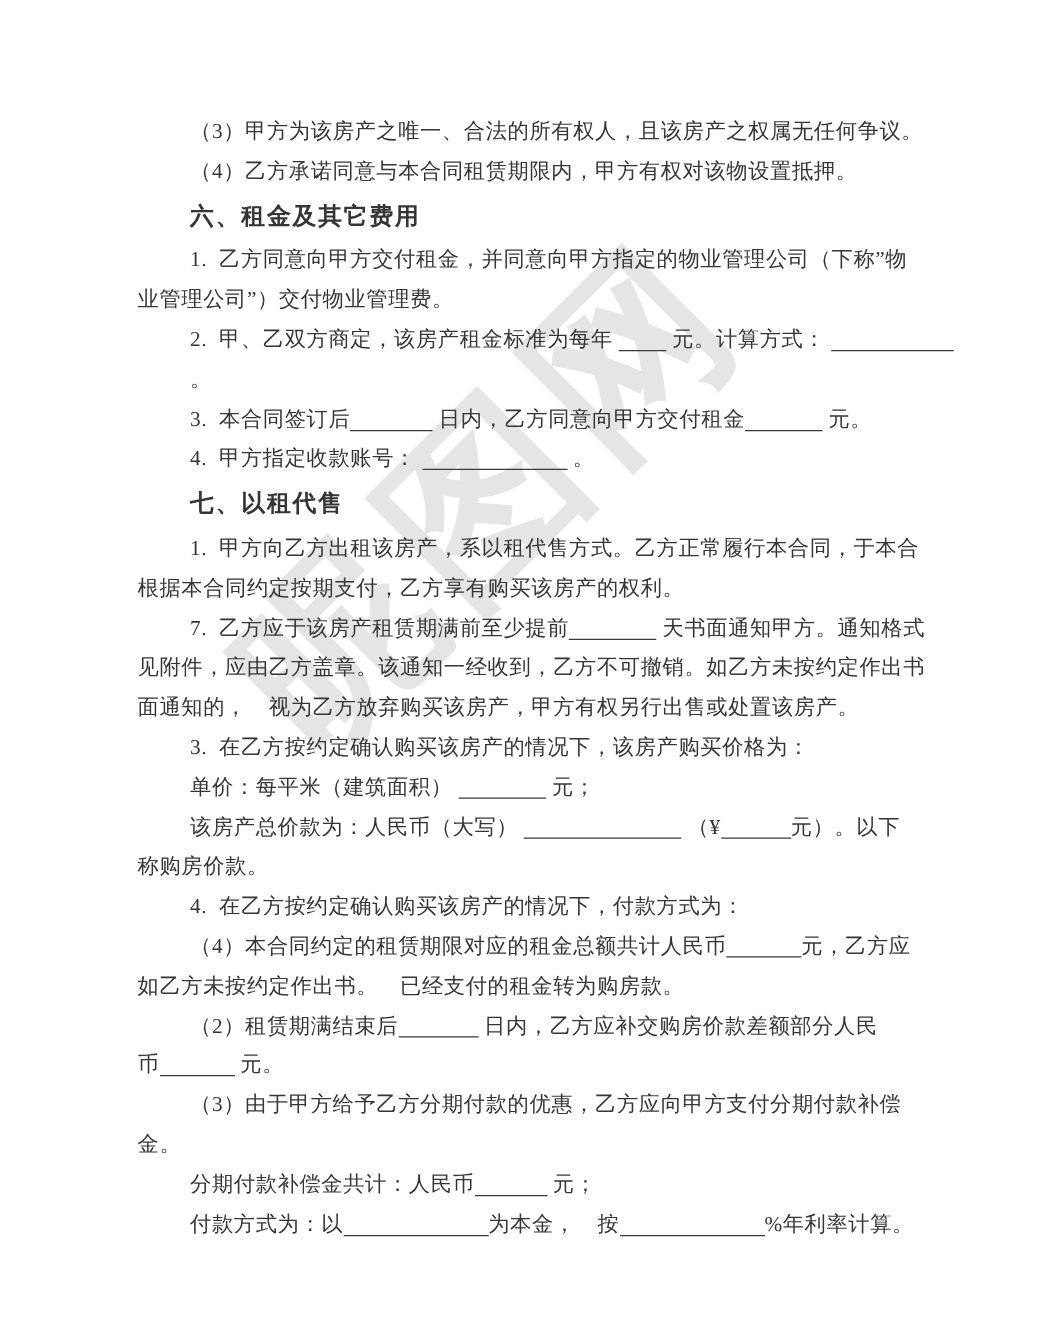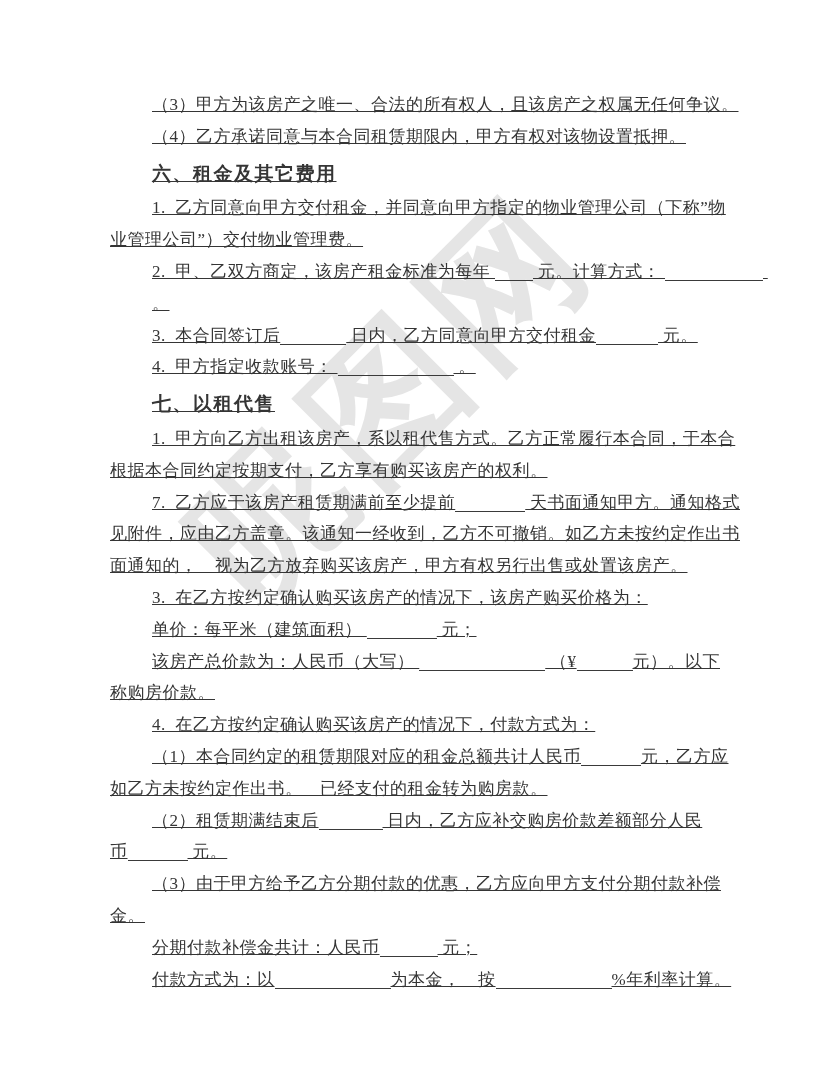--- a/index.html
+++ b/index.html
@@ -32,21 +32,20 @@
     left:110px;top:0;
     width:660px;
     padding-top:89px;
     z-index:1;
   }
   .line{
     font-size:17px;
     line-height:31.8px;
     white-space:pre-wrap;
     letter-spacing:0.5px;
-    text-decoration:underline;
   }
   .indent{padding-left:42px;}
   .heading{
     font-family:"Liberation Sans","DejaVu Sans",sans-serif;
     font-weight:700;
     font-size:19px;
     letter-spacing:1.5px;
     margin:5px 0 3px 0;
   }
   .blank{
@@ -74,21 +73,21 @@
       <div class="line body indent"><span>1.  甲方向乙方出租该房产，系以租代售方式。乙方正常履行本合同，于本合</span></div>
       <div class="line body"><span>根据本合同约定按期支付，乙方享有购买该房产的权利。</span></div>
       <div class="line body indent"><span>7.  乙方应于该房产租赁期满前至少提前</span><span class="blank" style="width: 70px;"></span><span> 天书面通知甲方。通知格式</span></div>
       <div class="line body"><span>见附件，应由乙方盖章。该通知一经收到，乙方不可撤销。如乙方未按约定作出书</span></div>
       <div class="line body"><span>面通知的，　视为乙方放弃购买该房产，甲方有权另行出售或处置该房产。</span></div>
       <div class="line body indent"><span>3.  在乙方按约定确认购买该房产的情况下，该房产购买价格为：</span></div>
       <div class="line body indent"><span>单价：每平米（建筑面积） </span><span class="blank" style="width: 70px;"></span><span> 元；</span></div>
       <div class="line body indent"><span>该房产总价款为：人民币（大写） </span><span class="blank" style="width: 126px;"></span><span> （¥</span><span class="blank" style="width: 56px;"></span><span>元）。以下</span></div>
       <div class="line body"><span>称购房价款。</span></div>
       <div class="line body indent"><span>4.  在乙方按约定确认购买该房产的情况下，付款方式为：</span></div>
-      <div class="line body indent"><span>（1）本合同约定的租赁期限对应的租金总额共计人民币</span><span class="blank" style="width: 60px;"></span><span>元，乙方应</span></div>
+      <div class="line body indent"><span>（4）本合同约定的租赁期限对应的租金总额共计人民币</span><span class="blank" style="width: 60px;"></span><span>元，乙方应</span></div>
       <div class="line body"><span>如乙方未按约定作出书。　已经支付的租金转为购房款。</span></div>
       <div class="line body indent"><span>（2）租赁期满结束后</span><span class="blank" style="width: 64px;"></span><span> 日内，乙方应补交购房价款差额部分人民</span></div>
       <div class="line body"><span>币</span><span class="blank" style="width: 60px;"></span><span> 元。</span></div>
       <div class="line body indent"><span>（3）由于甲方给予乙方分期付款的优惠，乙方应向甲方支付分期付款补偿</span></div>
       <div class="line body"><span>金。</span></div>
       <div class="line body indent"><span>分期付款补偿金共计：人民币</span><span class="blank" style="width: 58px;"></span><span> 元；</span></div>
       <div class="line body indent"><span>付款方式为：以</span><span class="blank" style="width: 116px;"></span><span>为本金，　按</span><span class="blank" style="width: 116px;"></span><span>%年利率计算。</span></div>
     </div>
 </div>
 

